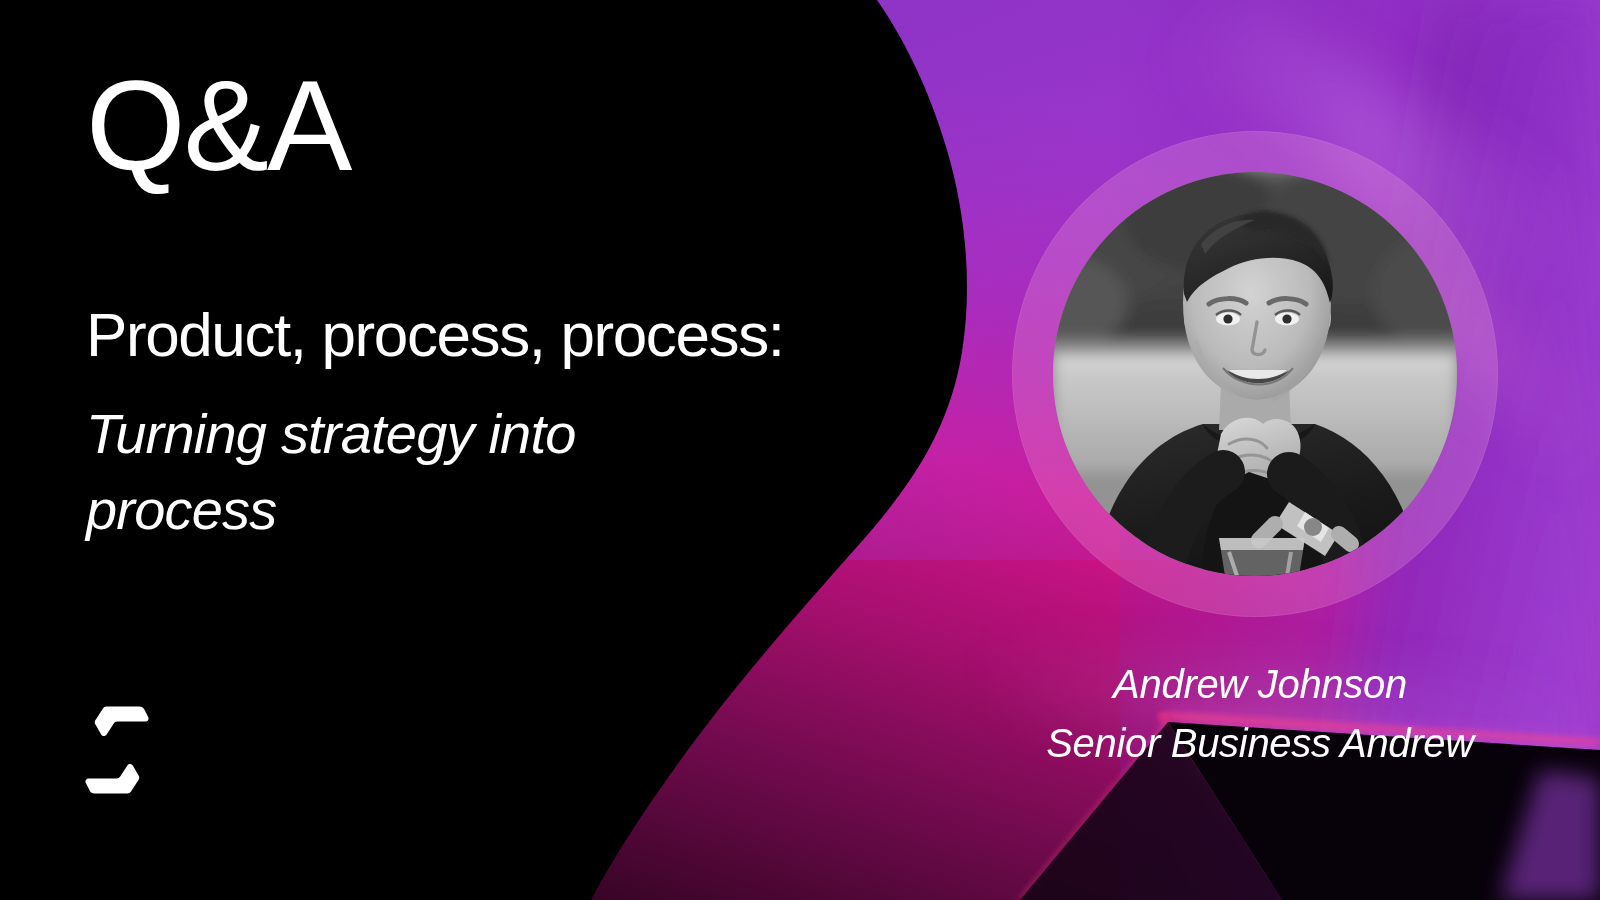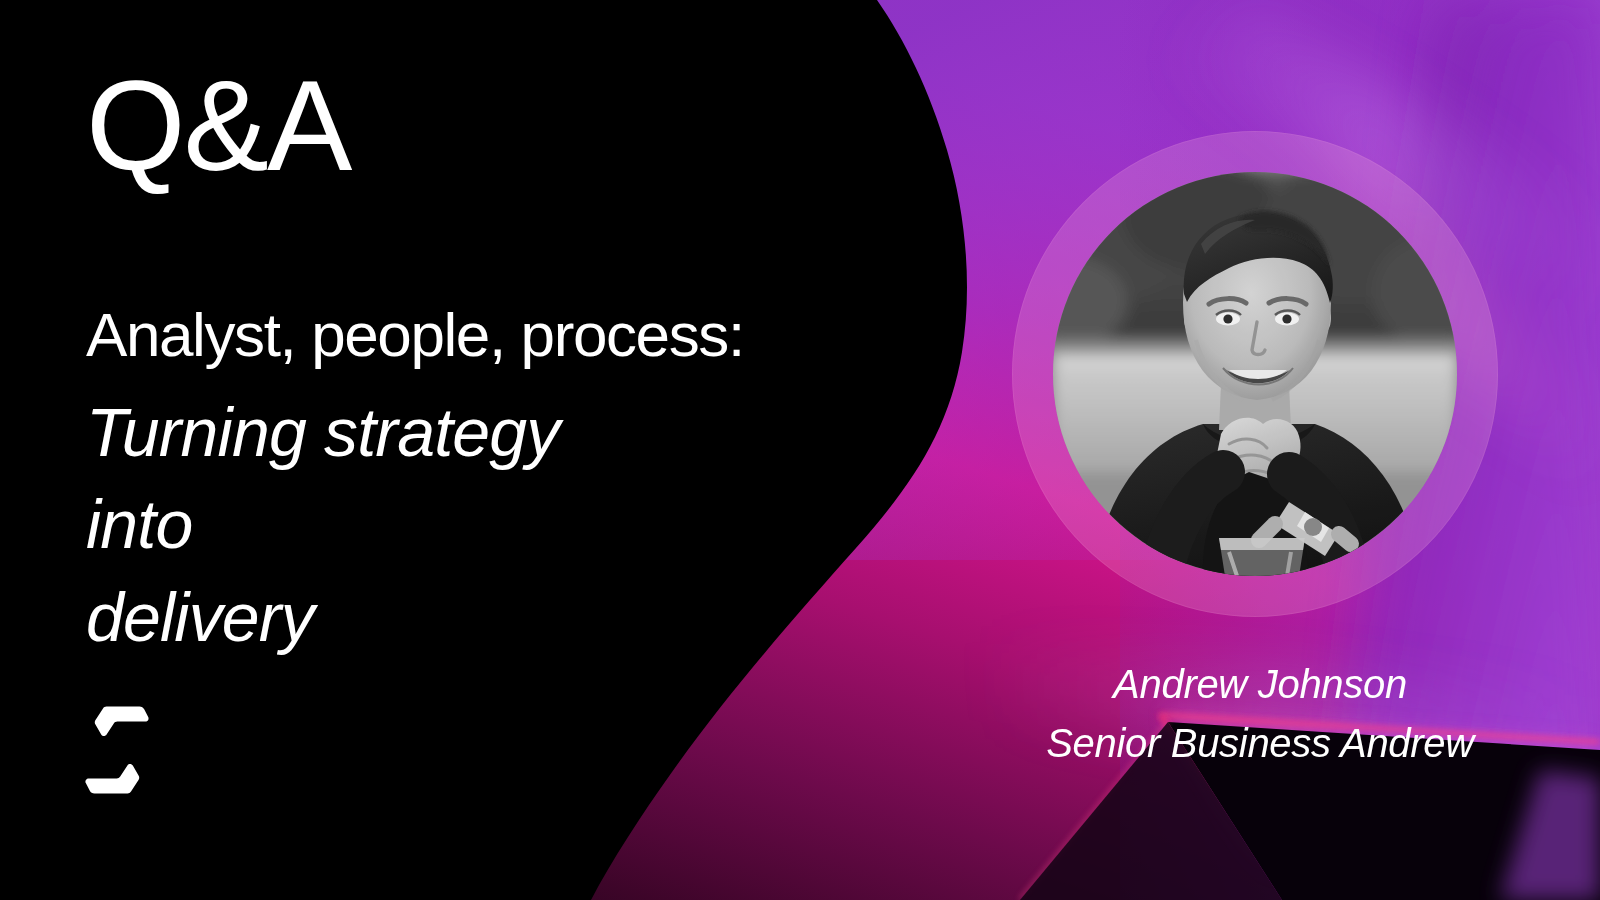--- a/index.html
+++ b/index.html
@@ -59,23 +59,23 @@
     font-weight: 400;
     letter-spacing: -1.4px;
     color: #ffffff;
     white-space: nowrap;
     pointer-events: auto;
   }
 
   .subhead {
     position: absolute;
     left: 86px;
-    top: 386px;
+    top: 396px;
     width: 560px;
-    font-size: 68px;
+    font-size: 56px;
     line-height: 1.36;
     font-weight: 300;
     font-style: italic;
     letter-spacing: -0.8px;
     color: #ffffff;
     pointer-events: auto;
   }
 
   .logo {
     position: absolute;
@@ -242,25 +242,25 @@
              C949,432 910,487 856,548
              C800,611 730,690 672,772
              C640,817 612,860 591,900
              L0,900 Z" fill="#000000"></path>
   </svg>
 
   <div class="left-col">
 
     <div class="qa-title">Q&amp;A</div>
 
-    <div class="headline">Analyst, people, process:</div>
+    <div class="headline">Product, process, process:</div>
 
     <div class="subhead">
       <span>Turning strategy into</span><br>
-      <span>delivery</span>
+      <span>process</span>
     </div>
 
     <div class="logo">
       <svg viewBox="0 0 66 92" aria-hidden="true">
         <g fill="#ffffff">
 
           <path d="M22.5 2.5 L55.5 2.5 C57.6 2.5 59.3 3.6 60.2 5.3 L64.2 12.9
                    C65.3 15.0 63.8 17.6 61.4 17.6 L33.3 17.6
                    C31.9 17.6 30.6 18.3 29.8 19.5 L22.6 30.6
                    C21.3 32.6 18.4 32.6 17.2 30.5 L11.3 20.3

